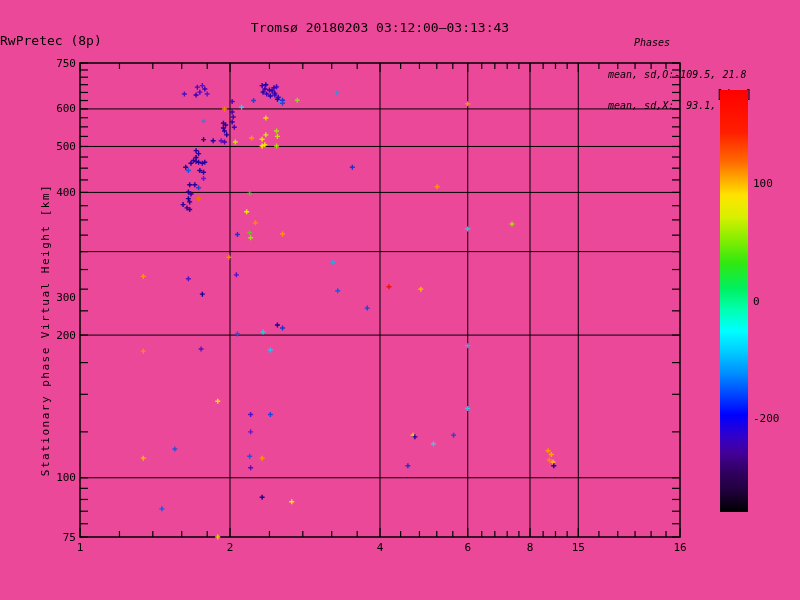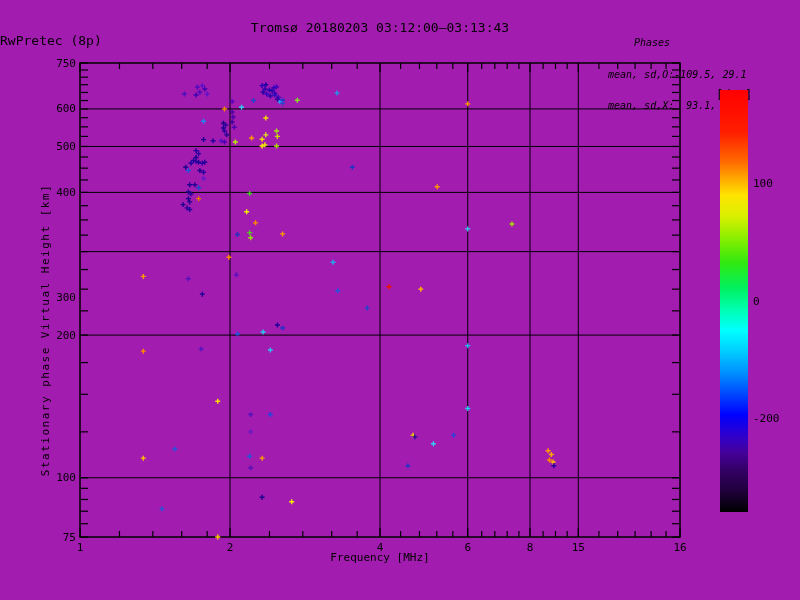--- a/index.html
+++ b/index.html
@@ -1,16 +1,16 @@
 <!DOCTYPE html>
 <html><head>
 <meta charset="utf-8">
 <style>
   html,body{margin:0;padding:0;background:#fff;}
-  #stage{position:relative;width:800px;height:600px;background:#a21caf;overflow:hidden;
+  #stage{position:relative;width:800px;height:600px;background:#ec4899;overflow:hidden;
          font-family:"DejaVu Sans Mono","Liberation Mono",monospace;color:#000;}
   .abs{position:absolute;}
   #plot-title{top:20px;left:0;width:760px;text-align:center;font-size:13px;letter-spacing:0;}
   #plot-subtitle{top:33px;left:0;width:760px;font-size:13px;}
   #phase-stats{top:17px;left:608px;font-size:10px;line-height:10.5px;white-space:pre;font-style:italic;}
   #phase-stats .hdr{padding-left:26px;}
   #x-axis-title{top:551px;left:0;width:760px;text-align:center;font-size:11px;}
   #y-axis-title{left:45px;top:330px;white-space:nowrap;font-size:11px;letter-spacing:1.5px;
                 transform:translate(-50%,-50%) rotate(-90deg);}
   #colorbar-title{left:716px;top:88px;font-size:12px;}
@@ -305,25 +305,24 @@
         <path d="M550.5708004118553 461.9361787468517H555.5708004118553M553.0708004118553 459.4361787468517V464.4361787468517" stroke="#ffbb00" stroke-width="1.4" fill="none"></path>
         <path d="M551.2990263019748 465.7840587121647H556.2990263019748M553.7990263019748 463.2840587121647V468.2840587121647" stroke="#2200a0" stroke-width="1.4" fill="none"></path>
       </g>
     </svg>
 
   <div class="abs" id="plot-title">Tromsø 20180203 03:12:00–03:13:43</div>
   <div class="abs" id="plot-subtitle">RwPretec (8p)</div>
 
   <div class="abs" id="phase-stats">
     <div class="hdr">Phases</div>
-    <div>mean, sd,O:-109.5, 29.1</div>
+    <div>mean, sd,O:-109.5, 21.8</div>
     <div>mean, sd,X:  93.1, 21.5</div>
   </div>
 
-  <div class="abs" id="x-axis-title">Frequency [MHz]</div>
   <div class="abs" id="y-axis-title">Stationary phase Virtual Height [km]</div>
 
   <div class="abs" id="colorbar-title">[deg]</div>
   <div class="abs" id="colorbar" style="background: linear-gradient(rgb(255, 0, 0) 0%, rgb(255, 30, 0) 10%, rgb(255, 106, 0) 17%, rgb(255, 168, 0) 21%, rgb(255, 228, 0) 25%, rgb(216, 240, 0) 30%, rgb(140, 238, 0) 35%, rgb(48, 232, 16) 41%, rgb(0, 240, 96) 47%, rgb(0, 255, 176) 52%, rgb(0, 255, 255) 57%, rgb(0, 204, 255) 62%, rgb(0, 144, 255) 67%, rgb(0, 72, 255) 72%, rgb(0, 0, 255) 77%, rgb(48, 0, 204) 82%, rgb(68, 0, 153) 86%, rgb(51, 0, 102) 90%, rgb(32, 0, 60) 95%, rgb(0, 0, 0) 100%);"></div>
   <div id="labels">
       <div class="xtick" style="left: 80px;">1</div>
       <div class="xtick" style="left: 230px;">2</div>
       <div class="xtick" style="left: 380px;">4</div>
       <div class="xtick" style="left: 467.744px;">6</div>
       <div class="xtick" style="left: 530px;">8</div>

